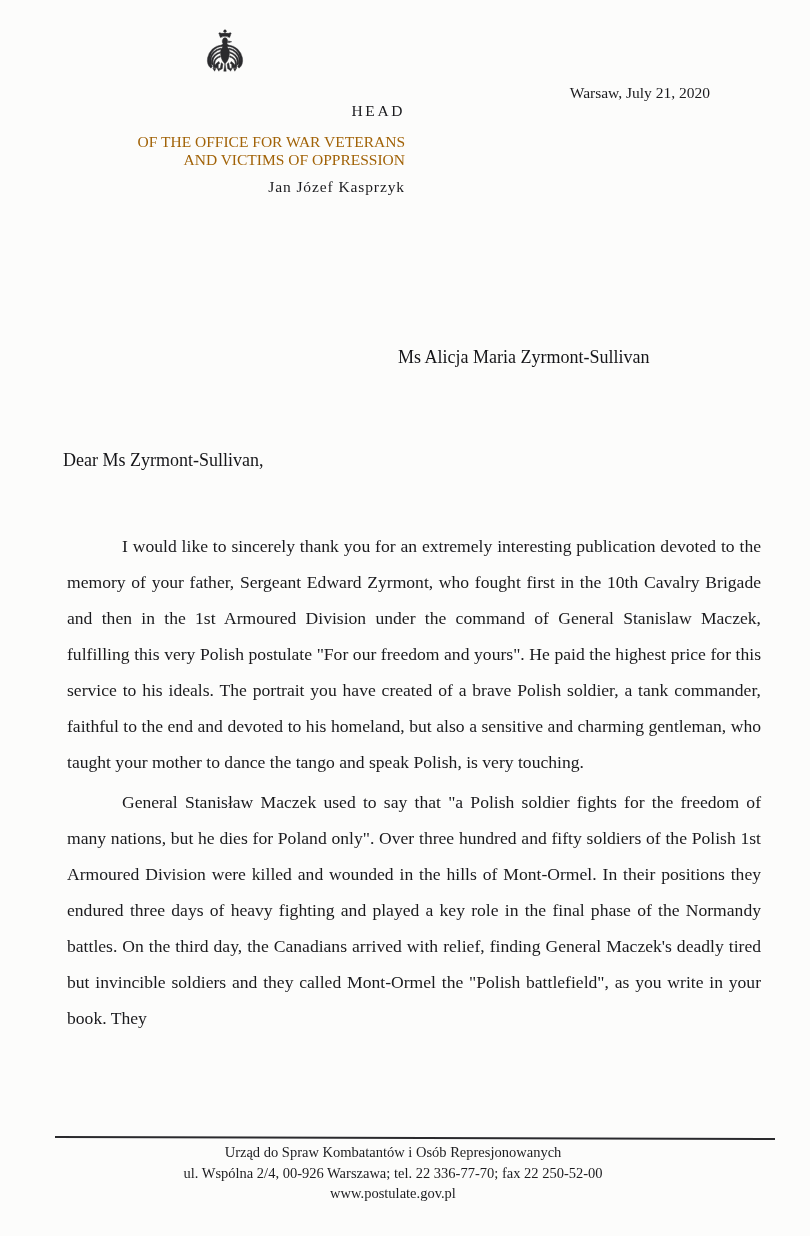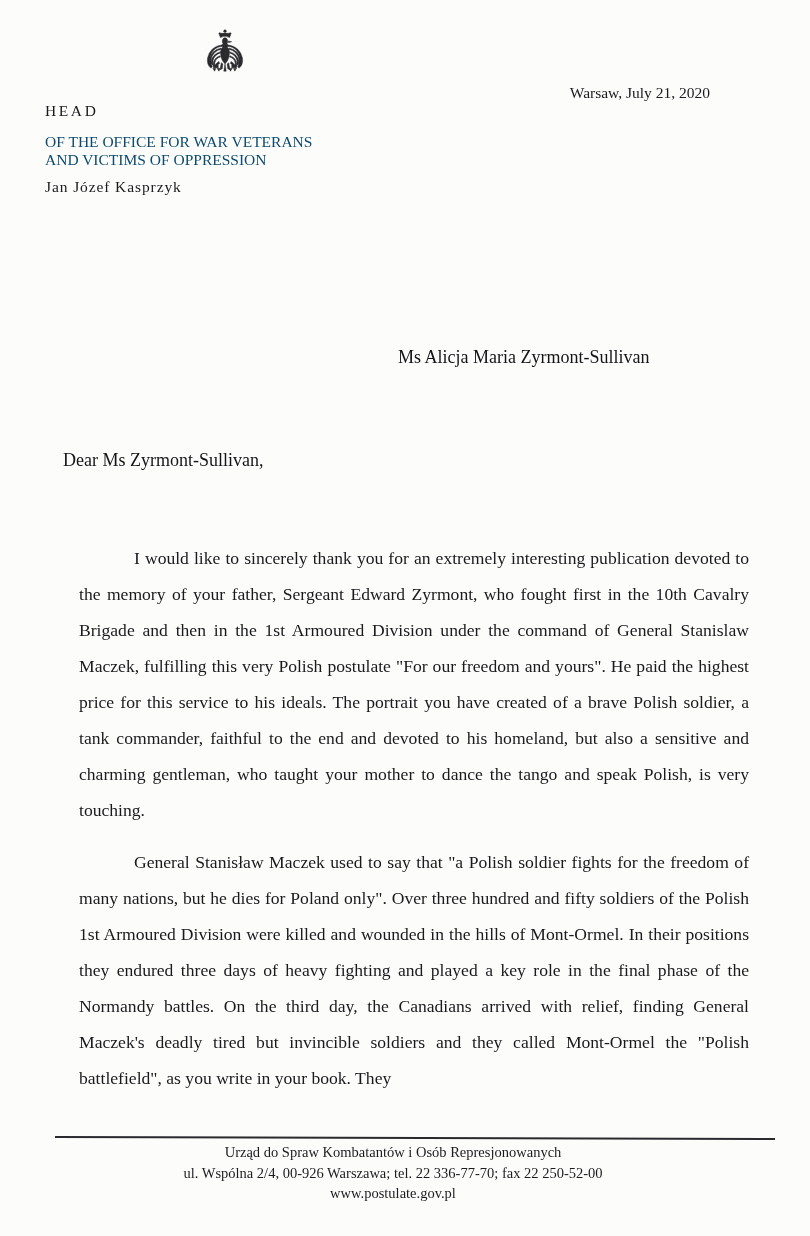--- a/index.html
+++ b/index.html
@@ -19,21 +19,21 @@
     overflow: hidden;
     color: #19191c;
   }
 
   
   .letterhead {
     position: absolute;
     left: 45px;
     top: 26px;
     width: 360px;
-    text-align: left;
+    text-align: right;
   }
 
   .emblem {
     width: 62px;
     height: 66px;
     margin: 0 auto 10px auto;
     display: block;
   }
 
   .lh-head {
@@ -42,21 +42,21 @@
     font-weight: 400;
     margin: 0 0 14px 0;
     line-height: 1.1;
     color: #1b1b1e;
   }
 
   .lh-office {
     font-size: 15.5px;
     line-height: 1.18;
     margin: 0 0 8px 0;
-    color: #0c4a6e;
+    color: #a16207;
   }
 
   .lh-name {
     font-size: 15.5px;
     letter-spacing: 0.9px;
     margin: 0;
     color: #1b1b1e;
   }
 
   
@@ -96,21 +96,21 @@
     top: 524px;
     width: 702px;
     font-size: 17.6px;
     line-height: 36px;
     text-align: justify;
     text-justify: inter-word;
     color: #1a1a1d;
   }
 
   .body-text p {
-    margin: 16px;
+    margin: 4px;
     text-indent: 55px;
   }
 
   
   .footer-rule {
     position: absolute;
     left: 55px;
     top: 1136px;
     width: 720px;
     height: 2px;

